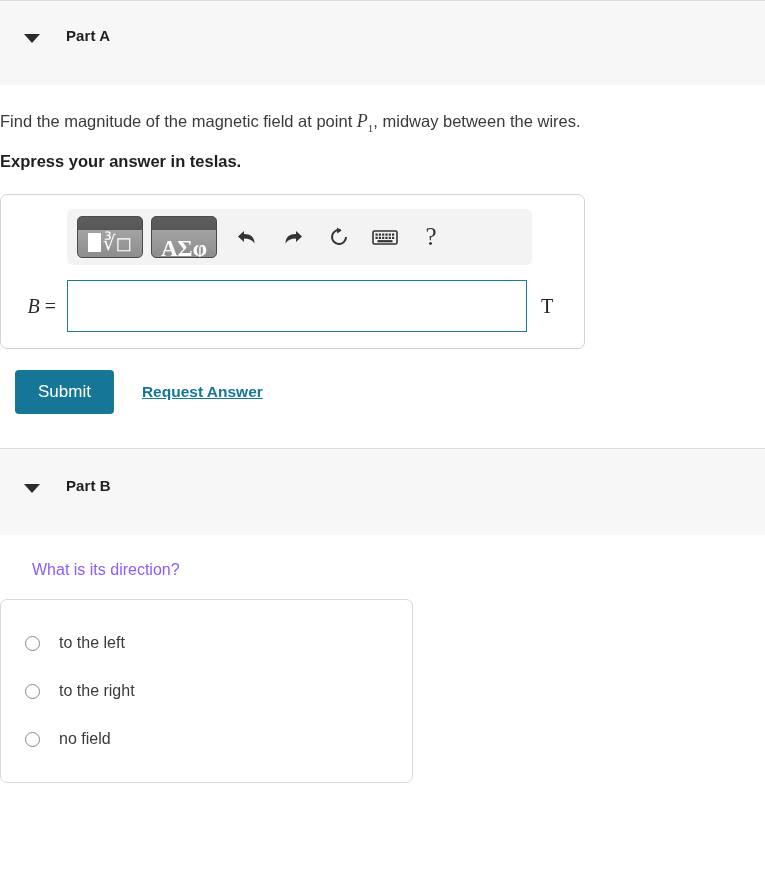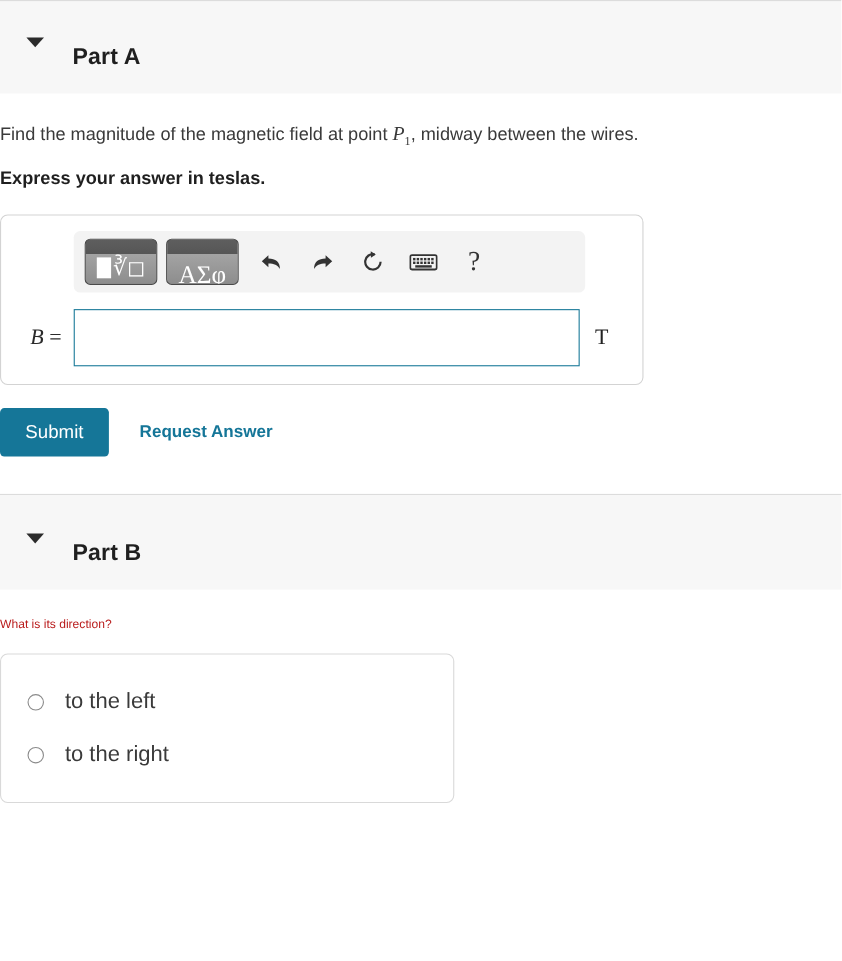--- a/index.html
+++ b/index.html
@@ -41,25 +41,24 @@
     width: 0;
     height: 0;
     border-left: 8px solid transparent;
     border-right: 8px solid transparent;
     border-top: 9px solid #2b2b2b;
     margin-top: 7px;
     margin-right: 26px;
     cursor: pointer;
   }
   .part-title {
-    font-size: 21px;
+    font-size: 15px;
     font-weight: bold;
     color: #1f1f1f;
     letter-spacing: 0.1px;
-    margin-top: 13px;
   }
 
   
   .part-body {
     padding-right: 20px;
   }
   .question-text {
     font-size: 16.5px;
     color: #3a3a3a;
     line-height: 1.35;
@@ -118,21 +117,21 @@
     overflow: hidden;
     position: relative;
   }
   .tool-btn.sigma {
     color: #ffffff;
     font-family: "Liberation Serif", serif;
     font-size: 23px;
     align-items: center;
     padding-bottom: 0;
   }
-  .tool-btn.sigma span { margin-top: 24px; }
+  .tool-btn.sigma span { margin-top: 24px; font-weight: bold; }
 
   .tmpl-glyph {
     width: 100%;
     height: 27px;
     display: flex;
     align-items: center;
     justify-content: center;
     gap: 2px;
     padding-bottom: 2px;
   }
@@ -205,34 +204,37 @@
   }
   .submit-btn {
     background: #157698;
     color: #ffffff;
     border: none;
     border-radius: 4px;
     font-size: 17px;
     font-family: "Liberation Sans", sans-serif;
     padding: 12px 23px;
     cursor: pointer;
+    margin-left: 15px;
   }
   .request-link {
     color: #157698;
     font-size: 15.5px;
     font-weight: bold;
+    text-decoration: underline;
     margin-left: 28px;
     cursor: pointer;
   }
 
   
   .partb-question {
-    font-size: 11px;
-    color: #b91c1c;
+    font-size: 16px;
+    color: #8b5cf6;
     padding-top: 26px;
+    margin-left: 32px;
   }
   .radio-box {
     margin-top: 20px;
     width: 413px;
     border: 1px solid #d9d9d9;
     border-radius: 7px;
     background: #ffffff;
     padding: 19px 0 19px 0;
   }
   .radio-item {
@@ -245,21 +247,21 @@
   .radio-circle {
     width: 15px;
     height: 15px;
     border: 1.6px solid #8a8a8a;
     border-radius: 50%;
     background: #ffffff;
     flex: 0 0 auto;
   }
   .radio-label {
     margin-left: 19px;
-    font-size: 20px;
+    font-size: 16px;
     color: #3a3a3a;
   }
 </style>
 </head>
 <body>
 
 <div class="page">
 
   <div class="part-header">
     <div class="caret"></div>
@@ -353,16 +355,20 @@
 
     <div class="radio-box">
       <label class="radio-item">
         <span class="radio-circle"></span>
         <span class="radio-label">to the left</span>
       </label>
       <label class="radio-item">
         <span class="radio-circle"></span>
         <span class="radio-label">to the right</span>
       </label>
+      <label class="radio-item">
+        <span class="radio-circle"></span>
+        <span class="radio-label">no field</span>
+      </label>
     </div>
   </div>
 
 </div>
 
 </body></html>

